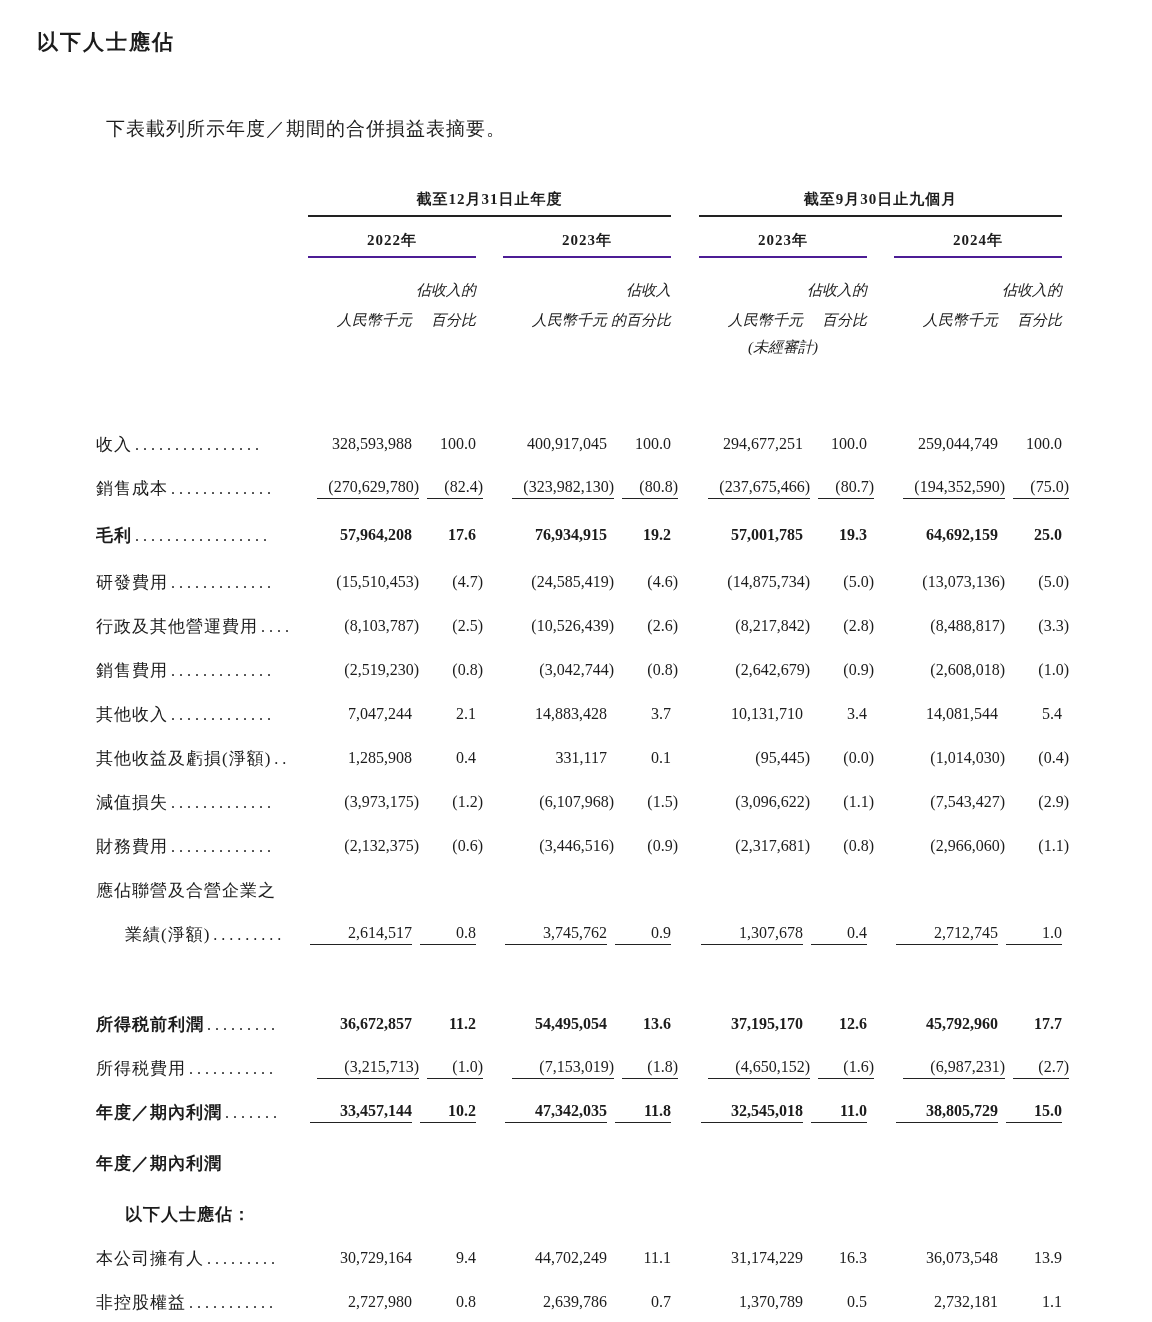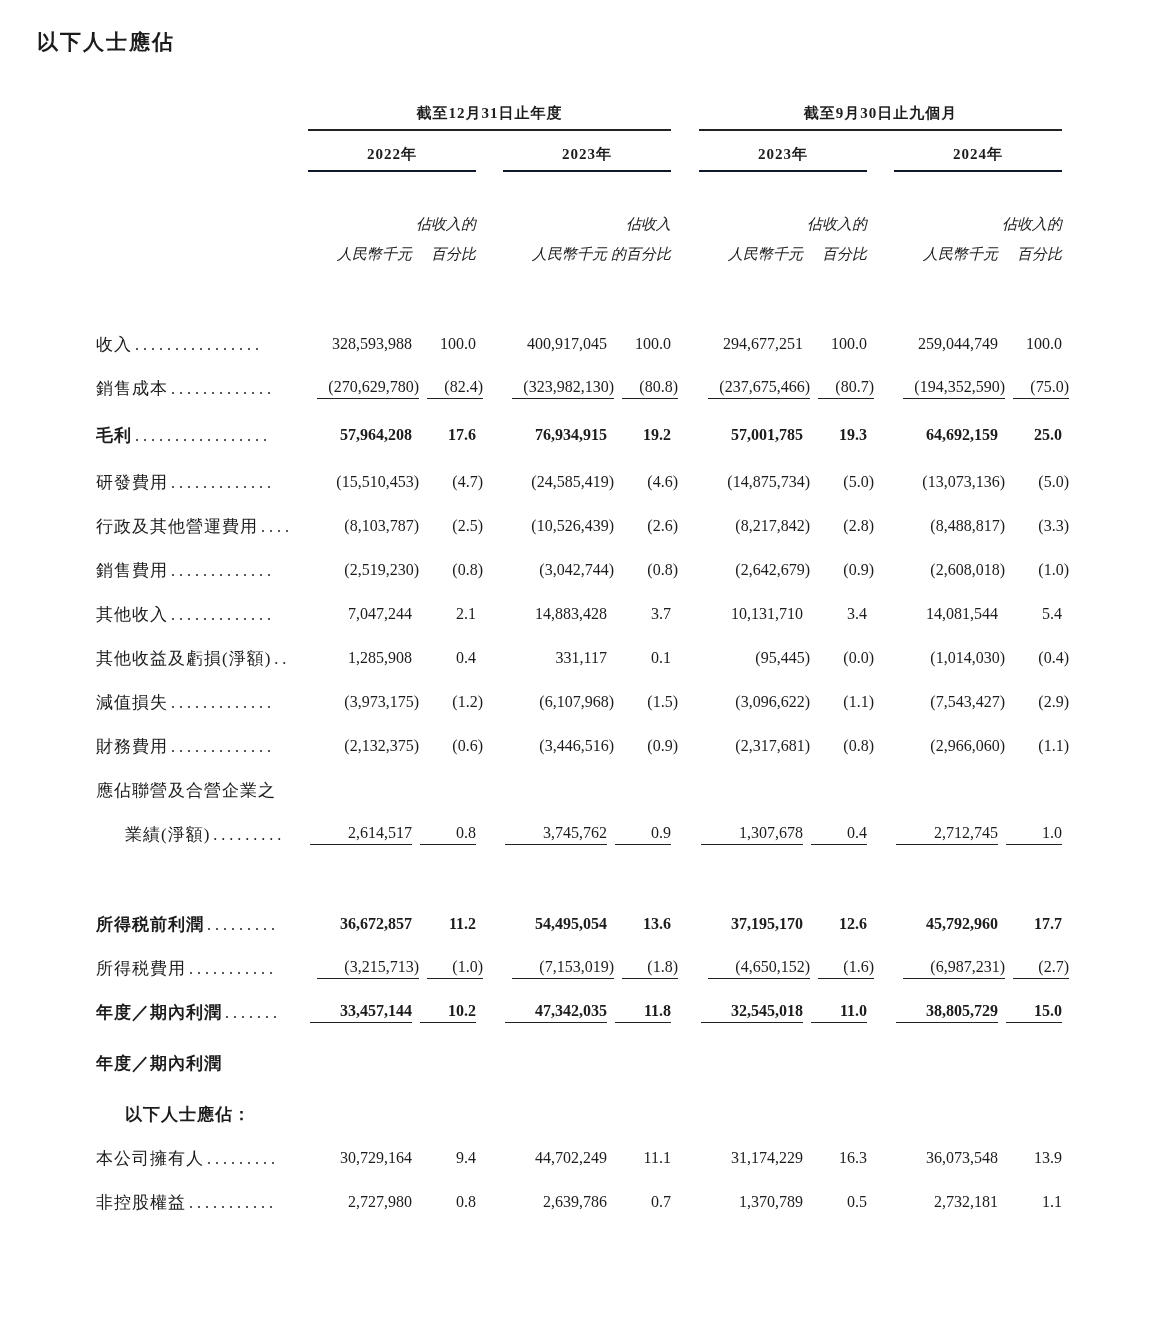--- a/index.html
+++ b/index.html
@@ -43,24 +43,24 @@
     text-align: center;
     padding: 8px 0 6px 0;
     border-bottom: 2px solid #222222;
     letter-spacing: 1px;
   }
   thead th.yr {
     font-weight: bold;
     font-size: 15px;
     text-align: center;
     padding: 14px 0 6px 0;
-    border-bottom: 2px solid #0f172a;
+    border-bottom: 2px solid #4c1d95;
     letter-spacing: 1px;
   }
-  thead tr.sub1 th { padding-top: 32px; font-family: Liberation Serif, serif; }
+  thead tr.sub1 th { padding-top: 12px; font-family: Liberation Serif, serif; }
   thead th.sub {
     font-style: italic;
     font-size: 15px;
     text-align: right;
     height: 30px;
     vertical-align: bottom;
     white-space: nowrap;
   }
   thead tr.sub3 th { height: 34px; vertical-align: middle; }
   thead th.unaud {
@@ -94,20 +94,21 @@
     margin-left: 3px;
     font-weight: normal;
     font-size: 16px;
   }
 </style>
 </head>
 <body>
 
 <div class="page">
   <h1 class="doc-title">以下人士應佔</h1>
+  <p class="intro">下表載列所示年度／期間的合併損益表摘要。</p>
 
   <table class="fin">
     <colgroup>
       <col class="c-lbl">
         <col class="c-num">
         <col class="c-pct">
         <col class="c-gap">
       <col class="c-num">
         <col class="c-pct">
         <col class="c-igap">
@@ -155,20 +156,33 @@
         <th></th>
         <th class="sub">人民幣千元</th>
         <th class="sub">的百分比</th>
         <th></th>
         <th class="sub">人民幣千元</th>
         <th class="sub">百分比</th>
         <th></th>
         <th class="sub">人民幣千元</th>
         <th class="sub">百分比</th>
       </tr>
+      <tr class="sub3">
+        <th></th>
+        <th></th>
+          <th></th>
+        <th></th>
+        <th></th>
+          <th></th>
+        <th></th>
+        <th class="unaud" colspan="2">(未經審計)</th>
+        <th></th>
+        <th></th>
+          <th></th>
+      </tr>
       <tr>
         <th colspan="12" style="height:58px"></th>
       </tr>
     </thead>
     <tbody id="table-body">
         <tr>
           <td class="lbl"><span>收入</span><span class="leader">................</span></td>
           <td class="num"><span class="v">328,593,988</span></td>
           <td class="pct"><span class="v">100.0</span></td>
           <td></td>

